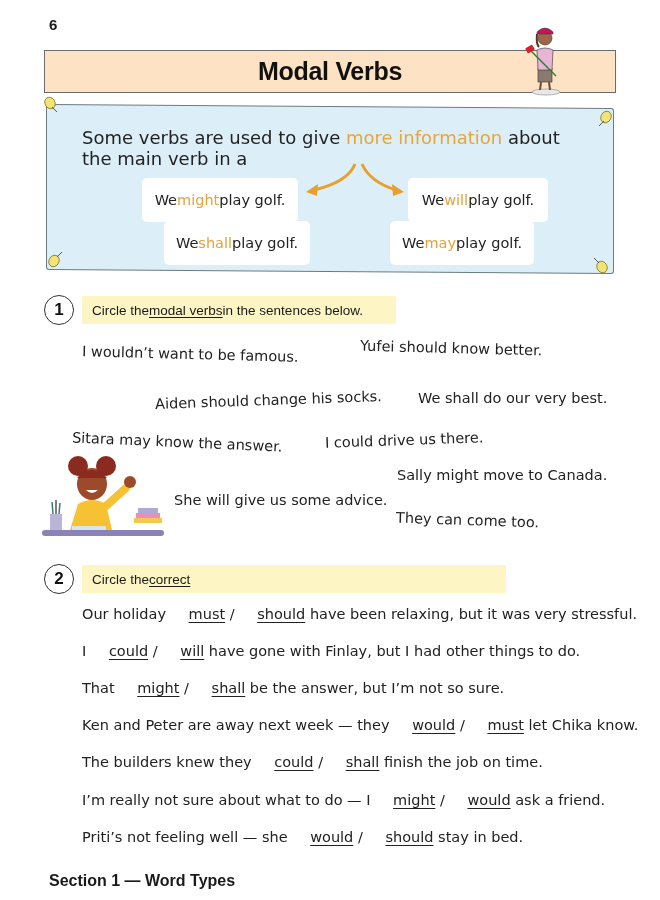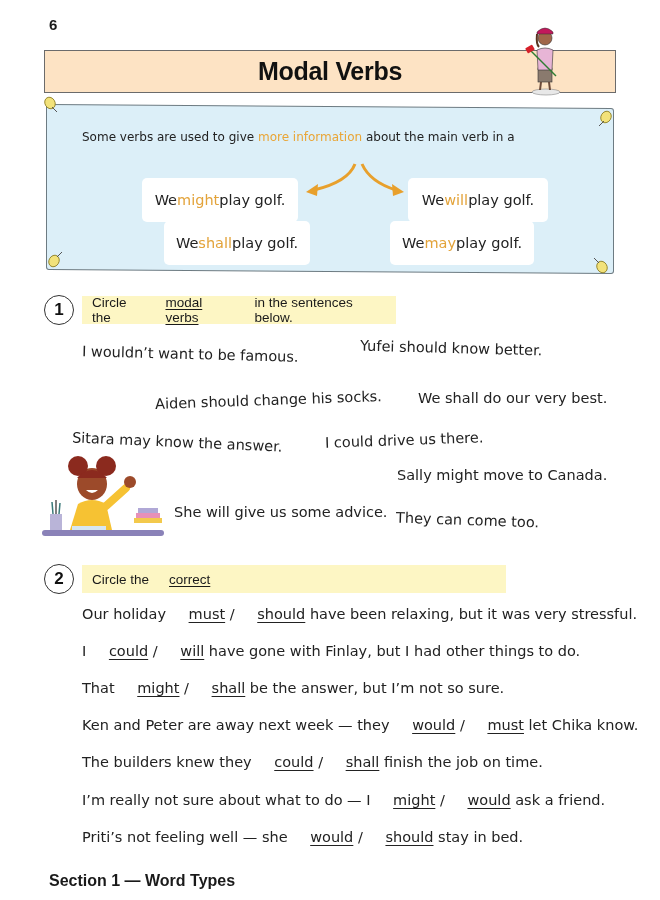--- a/index.html
+++ b/index.html
@@ -8,29 +8,29 @@
 
     .page-number { position: absolute; left: 49px; top: 16px; font-size: 15px; font-weight: bold; color: #1a1a1a; font-family: "Liberation Sans", sans-serif; }
 
     .title-banner { position: absolute; left: 44px; top: 50px; width: 572px; height: 43px; background: #fde3c4; border: 1.5px solid #6b6b6b; display: flex; align-items: center; justify-content: center; }
     .title-banner h1 { font-family: "Liberation Sans", sans-serif; font-size: 25px; font-weight: bold; color: #111; letter-spacing: -0.3px; }
 
     .golfer { position: absolute; left: 522px; top: 14px; width: 44px; height: 82px; }
 
     .info-box { position: absolute; left: 46px; top: 106px; width: 568px; height: 166px; background: #dceff8; border: 1.2px solid #6d7b82; border-radius: 3px; transform: skewY(0.4deg); }
     .pin { position: absolute; width: 18px; height: 18px; }
-    .info-text { position: absolute; left: 82px; top: 127px; width: 480px; font-family: "DejaVu Sans", sans-serif; font-size: 12px; line-height: 21px; color: #222; }
+    .info-text { position: absolute; left: 82px; top: 127px; width: 480px; font-family: "DejaVu Sans", sans-serif; font-size: 18px; line-height: 21px; color: #222; }
     .hl { color: #e9a536; }
 
     .example-pill { position: absolute; background: #ffffff; border-radius: 5px; height: 44px; display: flex; align-items: center; justify-content: center; font-family: "DejaVu Sans", sans-serif; font-size: 14.5px; color: #222; }
     .example-pill .mv { color: #e3a33a; }
     .arrows { position: absolute; left: 300px; top: 160px; width: 110px; height: 50px; }
 
     .q-number { position: absolute; width: 30px; height: 30px; border: 1.5px solid #333; border-radius: 50%; display: flex; align-items: center; justify-content: center; font-family: "Liberation Sans", sans-serif; font-size: 17px; font-weight: bold; color: #111; background: #fff; }
-    .q-instruction { position: absolute; height: 28px; background: #fdf6c4; display: flex; align-items: center; padding: 0 10px; font-family: "Liberation Sans", sans-serif; font-size: 13.5px; color: #1a1a1a; font-weight: 500; gap: 20px; }
+    .q-instruction { position: absolute; height: 28px; background: #fdf6c4; display: flex; align-items: center; padding: 0 10px; font-family: "Liberation Sans", sans-serif; font-size: 13.5px; color: #1a1a1a; font-weight: 500; }
     .q-instruction u { text-decoration: underline; text-underline-offset: 2px; }
 
     .scatter { position: absolute; font-family: "DejaVu Sans", sans-serif; font-size: 14.5px; color: #222; white-space: nowrap; }
 
     .girl { position: absolute; left: 42px; top: 452px; width: 125px; height: 88px; }
 
     .q2-line { position: absolute; left: 82px; font-family: "DejaVu Sans", sans-serif; font-size: 14.5px; color: #222; white-space: nowrap; }
     .q2-line .opt { text-decoration: underline; text-underline-offset: 3px; margin-left: 18px; }
 
     .footer { position: absolute; left: 49px; top: 872px; font-family: "Liberation Sans", sans-serif; font-size: 16px; font-weight: bold; color: #1a1a1a; }
@@ -114,21 +114,21 @@
     <span> in the sentences below.</span>
 </div>
 
 <div class="scatter" style="left:82px;top:346px;transform:rotate(1.5deg);">I wouldn’t want to be famous.</div>
 <div class="scatter" style="left:360px;top:340px;transform:rotate(1.5deg);">Yufei should know better.</div>
 <div class="scatter" style="left:155px;top:392px;transform:rotate(-2deg);">Aiden should change his socks.</div>
 <div class="scatter" style="left:418px;top:390px;">We shall do our very best.</div>
 <div class="scatter" style="left:72px;top:434px;transform:rotate(2.5deg);">Sitara may know the answer.</div>
 <div class="scatter" style="left:325px;top:432px;transform:rotate(-2deg);">I could drive us there.</div>
 <div class="scatter" style="left:397px;top:467px;">Sally might move to Canada.</div>
-<div class="scatter" style="left:174px;top:492px;margin-top:12px;">She will give us some advice.</div>
+<div class="scatter" style="left:174px;top:492px;">She will give us some advice.</div>
 <div class="scatter" style="left:396px;top:512px;transform:rotate(2deg);">They can come too.</div>
 
 <svg class="girl" viewBox="0 0 125 88">
   <rect x="0" y="78" width="122" height="6" rx="3" fill="#8a82b8"></rect>
   <rect x="8" y="62" width="12" height="16" fill="#b9b4d8"></rect>
   <line x1="11" y1="62" x2="10" y2="50" stroke="#3a7a7a" stroke-width="1.5"></line>
   <line x1="14" y1="62" x2="14" y2="48" stroke="#555" stroke-width="1.5"></line>
   <line x1="17" y1="62" x2="18" y2="51" stroke="#3a7a7a" stroke-width="1.5"></line>
   <path d="M28 78 L36 52 Q50 44 64 52 L70 78 Z" fill="#f6c233"></path>
   <path d="M64 54 L84 36" stroke="#f6c233" stroke-width="8" stroke-linecap="round"></path>

